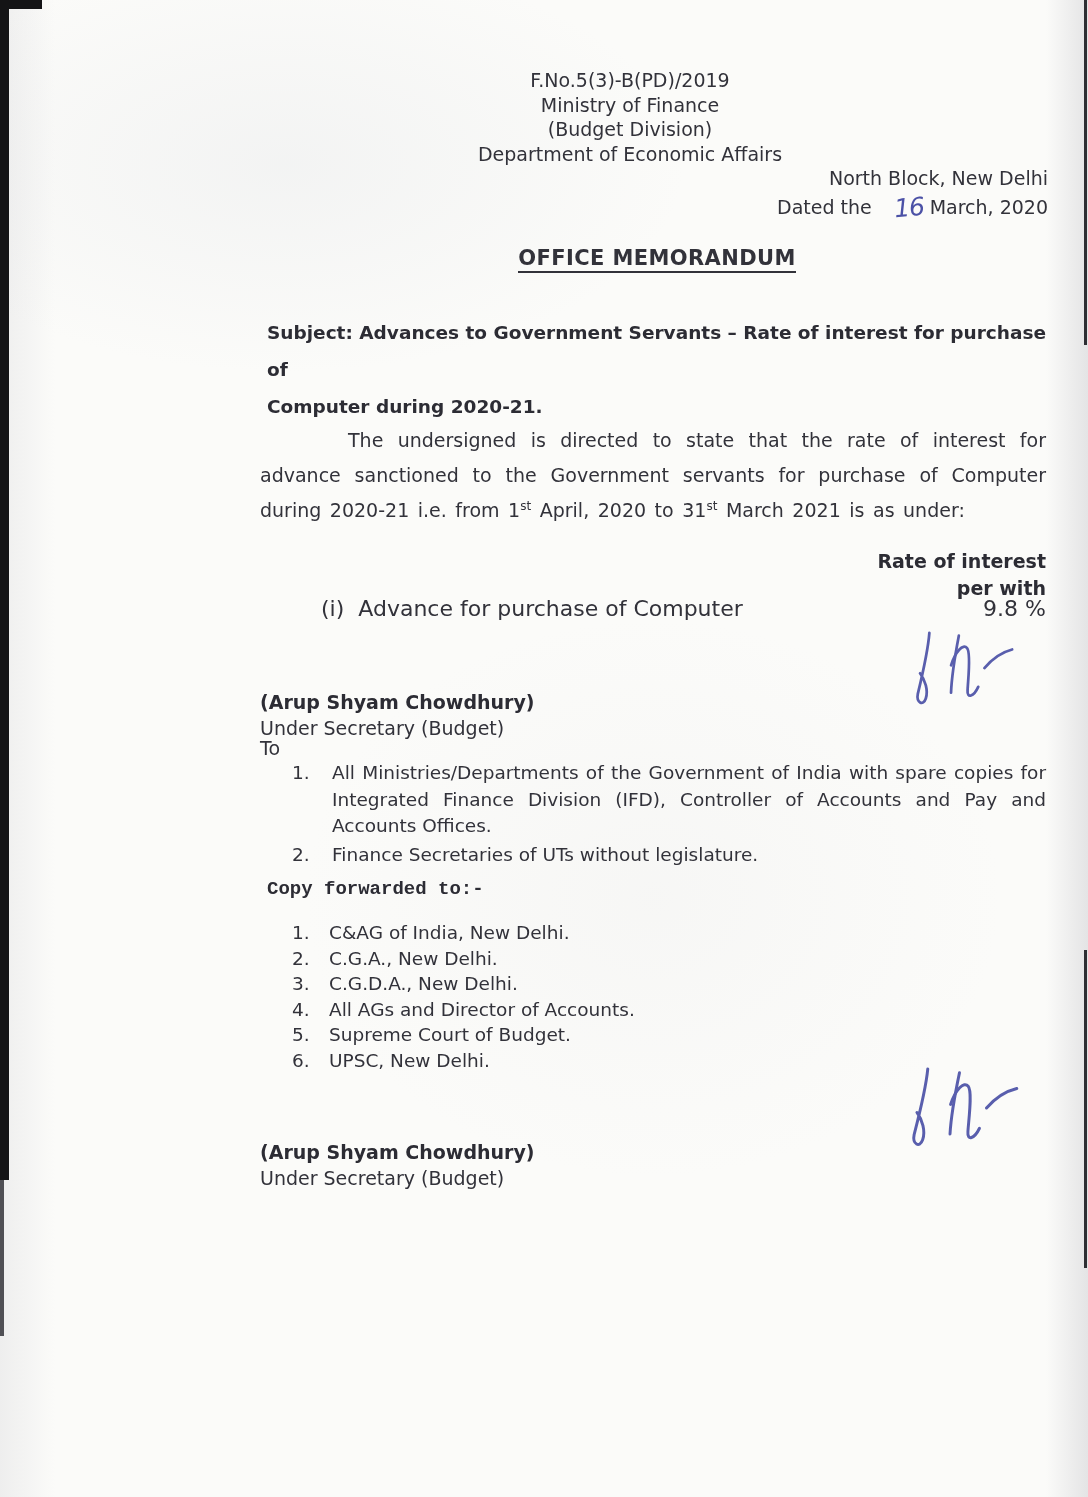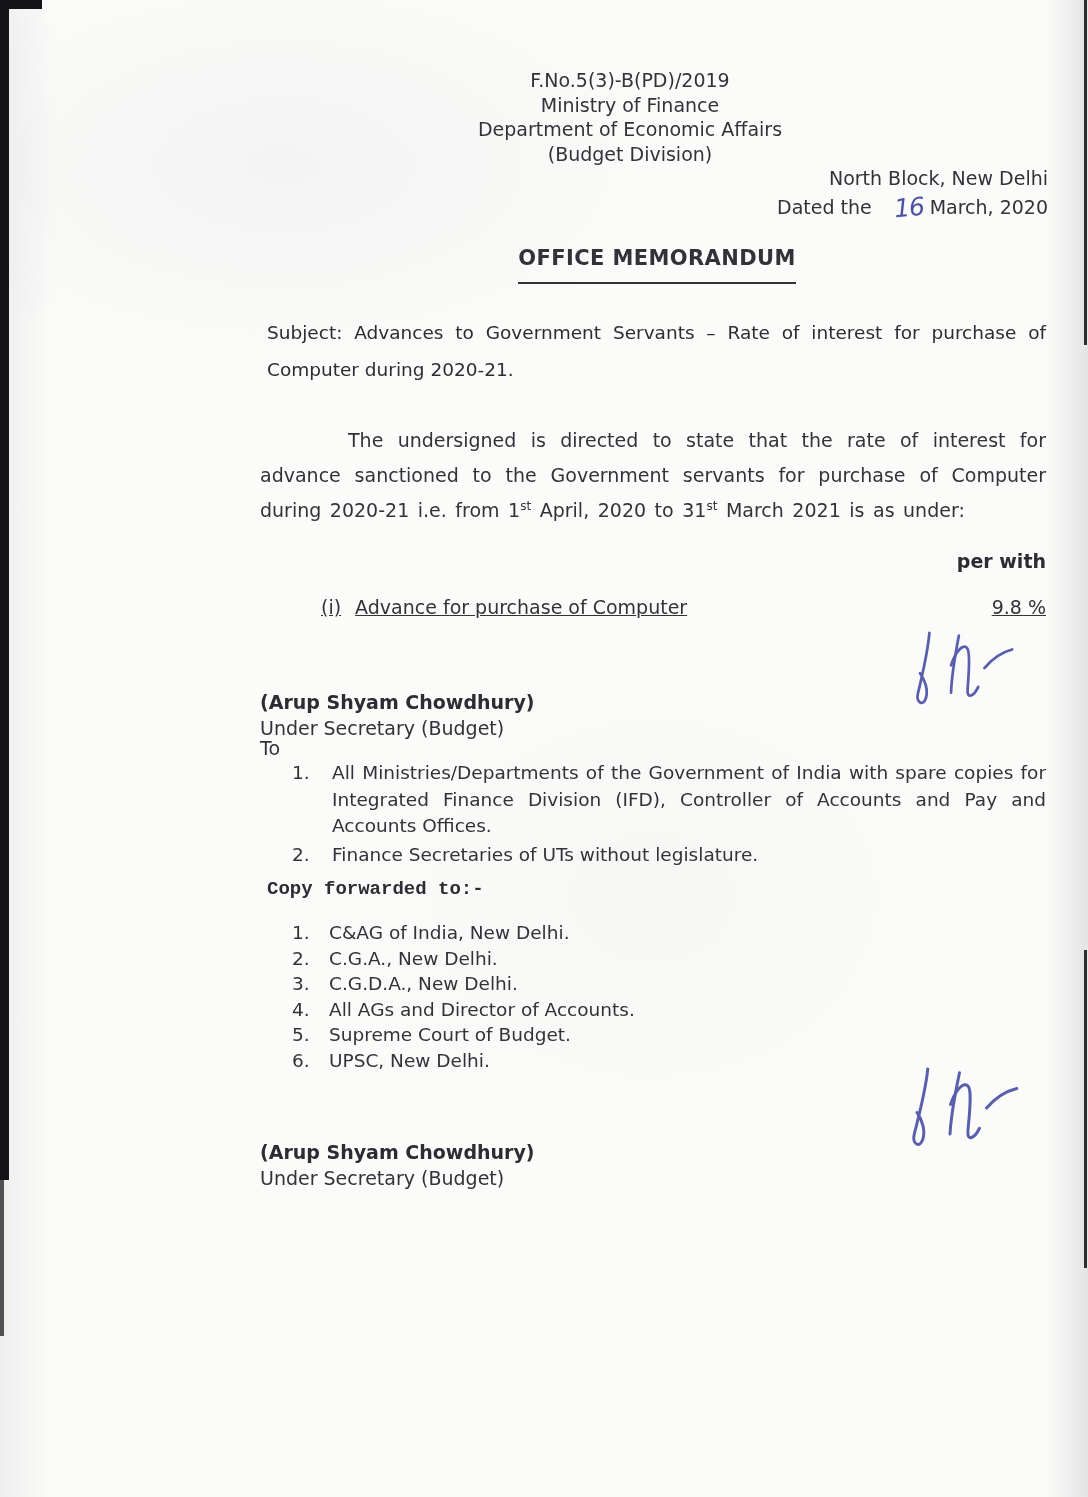--- a/index.html
+++ b/index.html
@@ -28,36 +28,36 @@
                 font-size:19px; line-height:24.5px; }
   .dateline   { position:absolute; left:260px; top:165px; width:788px; text-align:right;
                 font-size:19px; line-height:27px; }
   .gap        { display:inline-block; width:22px; }
   .hand       { color:#4b51a6; font-size:25px; font-style:italic; display:inline-block;
                 transform:rotate(-5deg) translateY(2px); letter-spacing:-1px;
                 font-family:"DejaVu Sans",sans-serif; }
 
   .memo-title { position:absolute; left:260px; top:246px; width:794px; text-align:center; }
   .memo-title span { font-weight:bold; font-size:21px; letter-spacing:0.4px;
-                     border-bottom:2.5px solid #32323a; padding-bottom:12px; }
+                     border-bottom:2.5px solid #32323a; padding-bottom:1px; }
 
   .subject    { position:absolute; left:267px; top:314px; width:779px;
-                font-weight:normal; font-size:18.5px; line-height:37px; color:#2c2c34; }
+                font-weight:bold; font-size:18.5px; line-height:37px; color:#2c2c34; }
   .subject .l1 { text-align:justify; text-align-last:justify; }
   .subject .l2 { }
 
   .para { position:absolute; left:260px; top:423px; width:786px;
           font-size:19px; line-height:35px; text-align:justify; text-indent:88px;
           word-spacing:2.5px; }
   .para sup { font-size:12px; line-height:0; vertical-align:super; }
 
   .rate-head { position:absolute; left:260px; top:548px; width:786px; text-align:right;
                font-weight:bold; font-size:19px; line-height:27px; color:#2c2c34; }
-  .rate-line { position:absolute; left:260px; top:596px; width:786px; font-size:19px;
-               display:flex; justify-content:space-between;text-decoration:underline; }
+  .rate-line { position:absolute; left:260px; top:596px; width:786px; font-size:22px;
+               display:flex; justify-content:space-between; }
   .rate-line .item { margin-left:61px; }
   .rate-line .no   { margin-right:14px; }
 
   .sig { position:absolute; }
   .sig svg { display:block; }
   .sig-1 { left:888px; top:624px; transform:rotate(-2deg); }
   .sig-2 { left:882px; top:1060px; transform:rotate(-1deg); }
 
   .sign-block { position:absolute; left:260px; width:786px; text-align:left;
                 font-size:19px; line-height:25.5px; }
@@ -86,22 +86,22 @@
 
   <div class="bar-left"></div>
   <div class="bar-left-tail"></div>
   <div class="mark-top-left"></div>
   <div class="edge-right-a"></div>
   <div class="edge-right-b"></div>
 
   <div class="letterhead">
     <div>F.No.5(3)-B(PD)/2019</div>
     <div>Ministry of Finance</div>
+    <div>(Budget Division)</div>
     <div>Department of Economic Affairs</div>
-    <div>(Budget Division)</div>
   </div>
 
   <div class="dateline">
     <div>North Block, New Delhi</div>
     <div>
       <span>Dated the</span><span class="gap"></span><span class="hand">16</span>
       <span>March, 2020</span>
     </div>
   </div>
 
@@ -110,20 +110,21 @@
   </div>
 
   <div class="subject">
     <div class="l1">Subject: Advances to Government Servants – Rate of interest for purchase of</div>
     <div class="l2">Computer during 2020-21.</div>
   </div>
 
   <p class="para"><span>The undersigned is directed to state that the rate of interest for advance sanctioned to the Government servants for purchase of Computer during 2020-21 i.e. from 1</span><sup>st</sup><span> April, 2020 to 31</span><sup>st</sup><span> March 2021 is as under:</span></p>
 
   <div class="rate-head">
+    <div>Rate of interest</div>
     <div>per with</div>
   </div>
 
   <div class="rate-line">
     <span class="item">
       <span class="no">(i)</span><span>Advance for purchase of Computer</span>
     </span>
     <span>9.8 %</span>
   </div>
 

